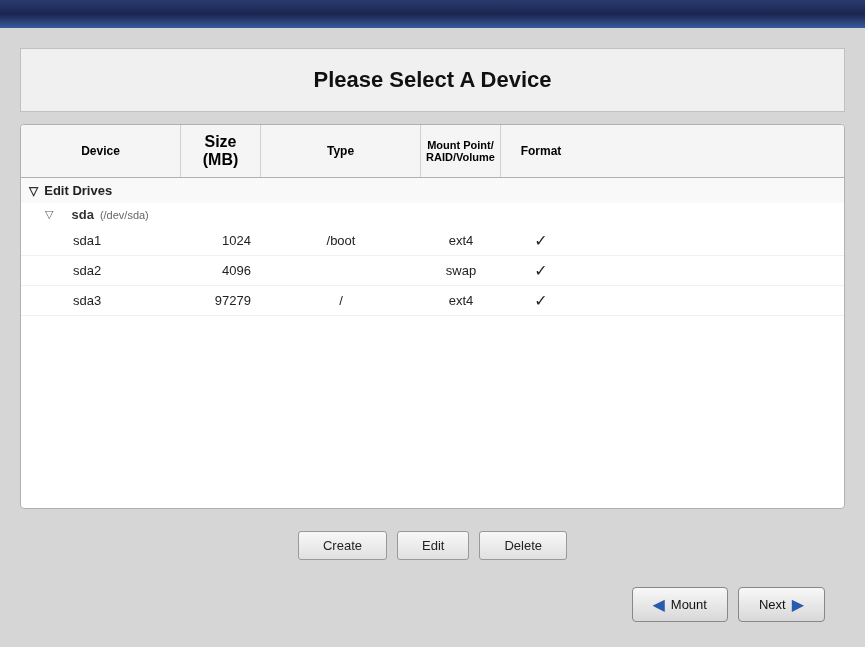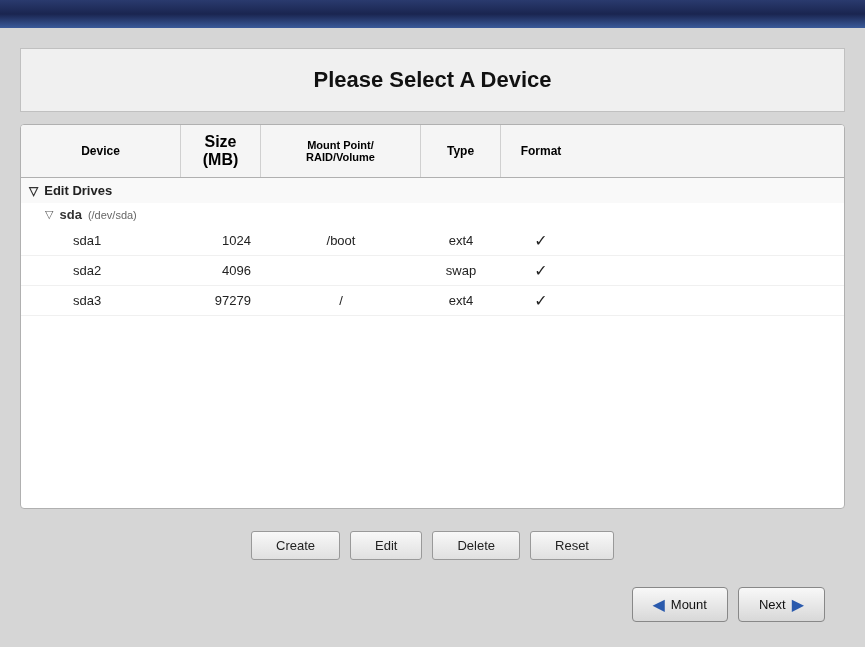--- a/index.html
+++ b/index.html
@@ -111,20 +111,21 @@
 
     .sub-group-row .arrow {
       margin-right: 6px;
       font-size: 11px;
       color: #555;
     }
 
     .sub-group-row .device-name {
       font-weight: bold;
       font-size: 13px;
+      margin-left: 12px;
     }
 
     .sub-group-row .device-path {
       font-size: 11px;
       color: #666;
       margin-left: 6px;
     }
 
     .data-row {
       display: grid;
@@ -229,23 +230,23 @@
 
   <div class="title-section">
     <h1>Please Select A Device</h1>
   </div>
 
   <div class="device-table-section">
     <div class="table-header">
       <div class="col device-col">Device</div>
       <div class="col" style="white-space:pre-line; font-size:16px;">Size
 (MB)</div>
+      <div class="col">Type</div>
       <div class="col" style="white-space:pre-line; font-size:11px;">Mount Point/
 RAID/Volume</div>
-      <div class="col">Type</div>
       <div class="col">Format</div>
     </div>
 
     <div class="table-body">
 
       <div class="group-row">
         <span class="arrow">▽</span>
         <span>Edit Drives</span>
       </div>
 
@@ -279,21 +280,20 @@
         <div class="cell format"><span class="checkmark">✓</span></div>
       </div>
 
     </div>
   </div>
 
   <div class="bottom-buttons">
     <button class="action-btn">Create</button>
     <button class="action-btn">Edit</button>
     <button class="action-btn">Delete</button>
-    <button class="action-btn">Reset</button>
   </div>
 
   <div class="nav-buttons">
     <button class="nav-btn back">
       <span class="btn-arrow">◀</span>
       <span>Mount</span>
     </button>
     <button class="nav-btn next">
       <span>Next</span>
       <span class="btn-arrow">▶</span>

